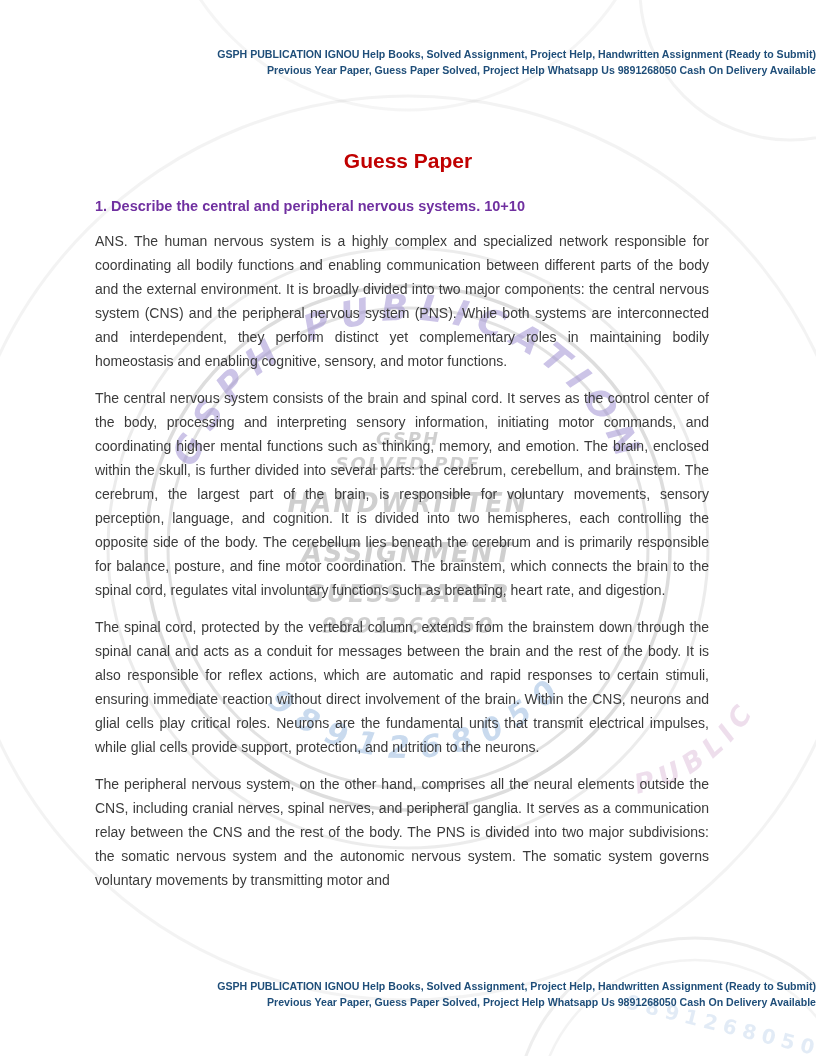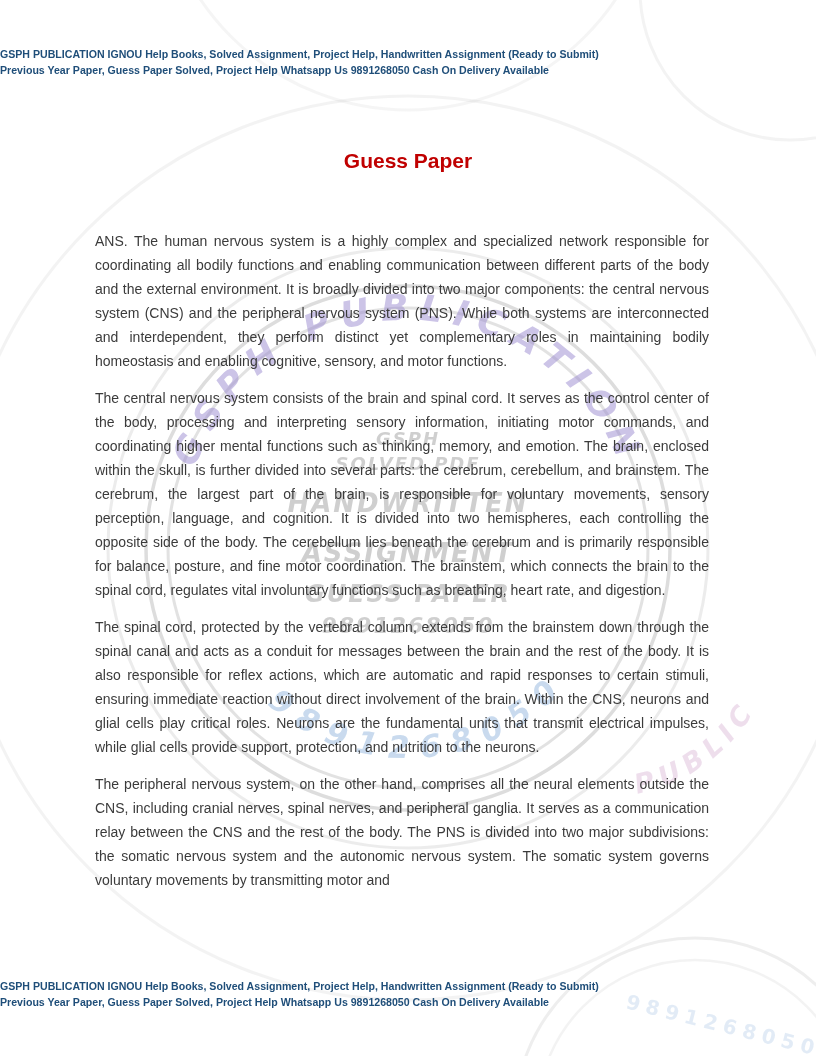--- a/index.html
+++ b/index.html
@@ -39,21 +39,21 @@
   .wm-corner-num{
     font-family:"DejaVu Sans",sans-serif;
     font-weight:bold;fill:#8fb4dc;opacity:.25;font-size:20px;letter-spacing:6px;
   }
 
   
   .content{position:absolute;inset:0;z-index:1;}
 
   .hdr{
     position:absolute;left:0;right:0;
-    text-align:left;
+    text-align:right;
     color:#1F4E79;
     font-weight:bold;
     font-size:10.6px;
     line-height:15.6px;
   }
   .hdr-top{top:47px;}
   .hdr-bottom{top:979px;}
 
   .doc-title{
     position:absolute;top:101px;left:0;right:0;
@@ -131,20 +131,21 @@
 
   <div class="content">
 
     <div class="hdr hdr-top">
       <div>GSPH PUBLICATION IGNOU Help Books, Solved Assignment, Project Help, Handwritten Assignment (Ready to Submit)</div>
       <div>Previous Year Paper, Guess Paper Solved, Project Help Whatsapp Us 9891268050 Cash On Delivery Available</div>
     </div>
 
     <div class="doc-subtitle">Guess Paper</div>
 
+    <div class="question">1. Describe the central and peripheral nervous systems. 10+10</div>
 
     <div class="bodytext">
       <p>ANS. The human nervous system is a highly complex and specialized network responsible for coordinating all bodily functions and enabling communication between different parts of the body and the external environment. It is broadly divided into two major components: the central nervous system (CNS) and the peripheral nervous system (PNS). While both systems are interconnected and interdependent, they perform distinct yet complementary roles in maintaining bodily homeostasis and enabling cognitive, sensory, and motor functions.</p>
       <p>The central nervous system consists of the brain and spinal cord. It serves as the control center of the body, processing and interpreting sensory information, initiating motor commands, and coordinating higher mental functions such as thinking, memory, and emotion. The brain, enclosed within the skull, is further divided into several parts: the cerebrum, cerebellum, and brainstem. The cerebrum, the largest part of the brain, is responsible for voluntary movements, sensory perception, language, and cognition. It is divided into two hemispheres, each controlling the opposite side of the body. The cerebellum lies beneath the cerebrum and is primarily responsible for balance, posture, and fine motor coordination. The brainstem, which connects the brain to the spinal cord, regulates vital involuntary functions such as breathing, heart rate, and digestion.</p>
       <p>The spinal cord, protected by the vertebral column, extends from the brainstem down through the spinal canal and acts as a conduit for messages between the brain and the rest of the body. It is also responsible for reflex actions, which are automatic and rapid responses to certain stimuli, ensuring immediate reaction without direct involvement of the brain. Within the CNS, neurons and glial cells play critical roles. Neurons are the fundamental units that transmit electrical impulses, while glial cells provide support, protection, and nutrition to the neurons.</p>
       <p>The peripheral nervous system, on the other hand, comprises all the neural elements outside the CNS, including cranial nerves, spinal nerves, and peripheral ganglia. It serves as a communication relay between the CNS and the rest of the body. The PNS is divided into two major subdivisions: the somatic nervous system and the autonomic nervous system. The somatic system governs voluntary movements by transmitting motor and</p>
     </div>
 
     <div class="hdr hdr-bottom">
       <div>GSPH PUBLICATION IGNOU Help Books, Solved Assignment, Project Help, Handwritten Assignment (Ready to Submit)</div>

